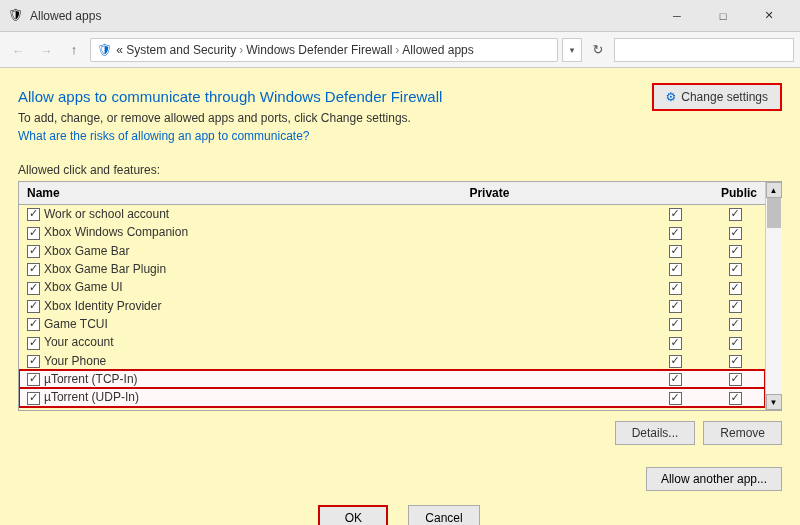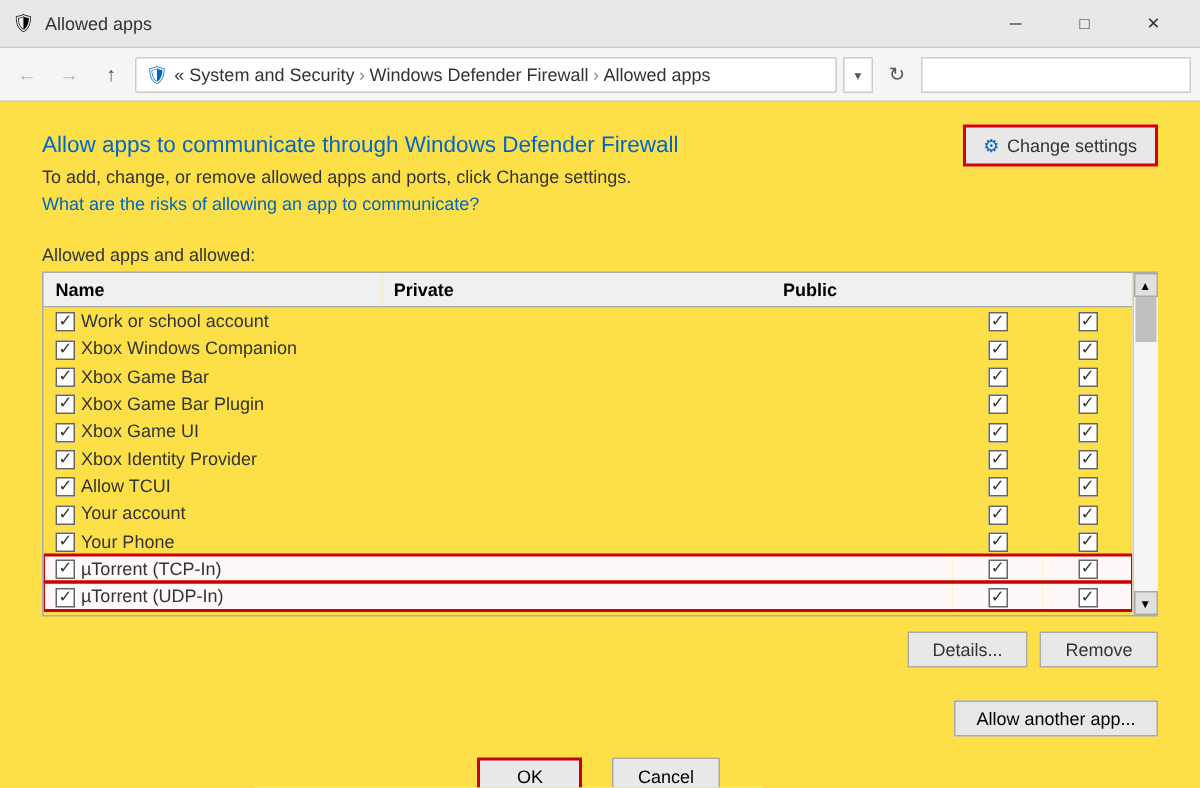--- a/index.html
+++ b/index.html
@@ -119,22 +119,22 @@
       width: 180px;
       height: 24px;
       border: 1px solid #ccc;
       background: white;
       padding: 0 6px;
       font-size: 12px;
     }
 
     
     .main-content {
-      padding: 20px 28px;
-      background: #fde047;
+      padding: 20px 18px;
+      background: #fef9c3;
       height: calc(525px - 32px - 36px);
       overflow: hidden;
     }
 
     .page-title {
       color: #0066cc;
       font-size: 15px;
       font-weight: 400;
       margin-bottom: 6px;
     }
@@ -181,21 +181,21 @@
     }
 
     .apps-table thead th {
       background: #f0f0f0;
       border-bottom: 1px solid #aaa;
       padding: 4px 8px;
       text-align: left;
       font-weight: 600;
       font-size: 12px;
     }
-    .apps-table thead th.center { text-align: left; }
+    .apps-table thead th.center { text-align: right; }
 
     .apps-table tbody tr {
       border-bottom: none;
     }
     .apps-table tbody tr td {
       padding: 2px 8px;
       font-size: 12px;
       color: #333;
     }
 
@@ -337,21 +337,21 @@
     <div class="page-title">Allow apps to communicate through Windows Defender Firewall</div>
     <div class="page-subtitle">To add, change, or remove allowed apps and ports, click Change settings.</div>
     <a class="page-link">What are the risks of allowing an app to communicate?</a>
     <button class="change-settings-btn">
       <span style="color:#0066cc;">⚙</span>
       <span>Change settings</span>
     </button>
   </div>
 
   <div style="clear:both; margin-top: 8px;">
-    <div class="section-label">Allowed apps and allowed:</div>
+    <div class="section-label">Allowed click and features:</div>
   </div>
 
   <div class="table-outer">
     <div class="table-with-scroll">
       <div class="table-content">
 
         <table class="apps-table" style="width:100%;">
           <thead>
             <tr>
               <th>Name</th>
@@ -389,21 +389,21 @@
                   <td><span style="display: inline-block; width: 13px; height: 13px; border: 1px solid rgb(102, 102, 102); background: white; position: relative; vertical-align: middle; margin-right: 4px;"><span style="position: absolute; top: -2px; left: 1px; font-size: 11px; color: rgb(51, 51, 51);">✓</span></span><span>Xbox Game UI</span></td>
                   <td style="text-align: center; width: 60px;"><span style="display: inline-block; width: 13px; height: 13px; border: 1px solid rgb(102, 102, 102); background: white; position: relative; vertical-align: middle;"><span style="position: absolute; top: -2px; left: 1px; font-size: 11px; color: rgb(51, 51, 51);">✓</span></span></td>
                   <td style="text-align: center; width: 60px;"><span style="display: inline-block; width: 13px; height: 13px; border: 1px solid rgb(102, 102, 102); background: white; position: relative; vertical-align: middle;"><span style="position: absolute; top: -2px; left: 1px; font-size: 11px; color: rgb(51, 51, 51);">✓</span></span></td>
                 </tr>
                 <tr>
                   <td><span style="display: inline-block; width: 13px; height: 13px; border: 1px solid rgb(102, 102, 102); background: white; position: relative; vertical-align: middle; margin-right: 4px;"><span style="position: absolute; top: -2px; left: 1px; font-size: 11px; color: rgb(51, 51, 51);">✓</span></span><span>Xbox Identity Provider</span></td>
                   <td style="text-align: center; width: 60px;"><span style="display: inline-block; width: 13px; height: 13px; border: 1px solid rgb(102, 102, 102); background: white; position: relative; vertical-align: middle;"><span style="position: absolute; top: -2px; left: 1px; font-size: 11px; color: rgb(51, 51, 51);">✓</span></span></td>
                   <td style="text-align: center; width: 60px;"><span style="display: inline-block; width: 13px; height: 13px; border: 1px solid rgb(102, 102, 102); background: white; position: relative; vertical-align: middle;"><span style="position: absolute; top: -2px; left: 1px; font-size: 11px; color: rgb(51, 51, 51);">✓</span></span></td>
                 </tr>
                 <tr>
-                  <td><span style="display: inline-block; width: 13px; height: 13px; border: 1px solid rgb(102, 102, 102); background: white; position: relative; vertical-align: middle; margin-right: 4px;"><span style="position: absolute; top: -2px; left: 1px; font-size: 11px; color: rgb(51, 51, 51);">✓</span></span><span>Allow TCUI</span></td>
+                  <td><span style="display: inline-block; width: 13px; height: 13px; border: 1px solid rgb(102, 102, 102); background: white; position: relative; vertical-align: middle; margin-right: 4px;"><span style="position: absolute; top: -2px; left: 1px; font-size: 11px; color: rgb(51, 51, 51);">✓</span></span><span>Game TCUI</span></td>
                   <td style="text-align: center; width: 60px;"><span style="display: inline-block; width: 13px; height: 13px; border: 1px solid rgb(102, 102, 102); background: white; position: relative; vertical-align: middle;"><span style="position: absolute; top: -2px; left: 1px; font-size: 11px; color: rgb(51, 51, 51);">✓</span></span></td>
                   <td style="text-align: center; width: 60px;"><span style="display: inline-block; width: 13px; height: 13px; border: 1px solid rgb(102, 102, 102); background: white; position: relative; vertical-align: middle;"><span style="position: absolute; top: -2px; left: 1px; font-size: 11px; color: rgb(51, 51, 51);">✓</span></span></td>
                 </tr>
                 <tr>
                   <td><span style="display: inline-block; width: 13px; height: 13px; border: 1px solid rgb(102, 102, 102); background: white; position: relative; vertical-align: middle; margin-right: 4px;"><span style="position: absolute; top: -2px; left: 1px; font-size: 11px; color: rgb(51, 51, 51);">✓</span></span><span>Your account</span></td>
                   <td style="text-align: center; width: 60px;"><span style="display: inline-block; width: 13px; height: 13px; border: 1px solid rgb(102, 102, 102); background: white; position: relative; vertical-align: middle;"><span style="position: absolute; top: -2px; left: 1px; font-size: 11px; color: rgb(51, 51, 51);">✓</span></span></td>
                   <td style="text-align: center; width: 60px;"><span style="display: inline-block; width: 13px; height: 13px; border: 1px solid rgb(102, 102, 102); background: white; position: relative; vertical-align: middle;"><span style="position: absolute; top: -2px; left: 1px; font-size: 11px; color: rgb(51, 51, 51);">✓</span></span></td>
                 </tr>
                 <tr>
                   <td><span style="display: inline-block; width: 13px; height: 13px; border: 1px solid rgb(102, 102, 102); background: white; position: relative; vertical-align: middle; margin-right: 4px;"><span style="position: absolute; top: -2px; left: 1px; font-size: 11px; color: rgb(51, 51, 51);">✓</span></span><span>Your Phone</span></td>

